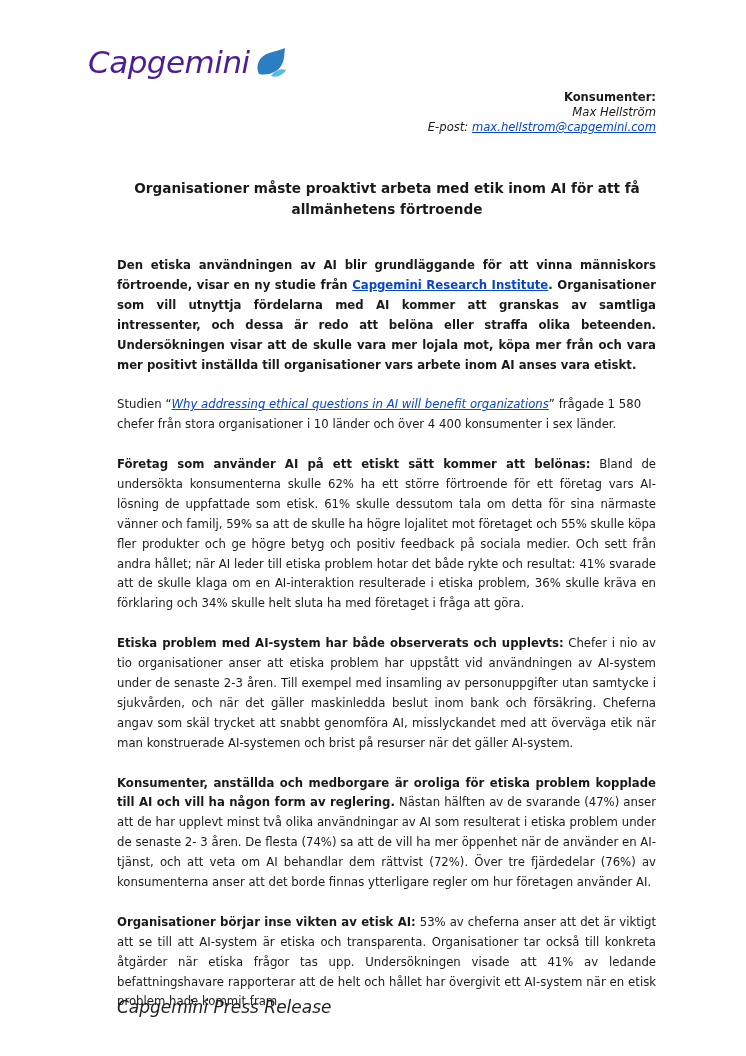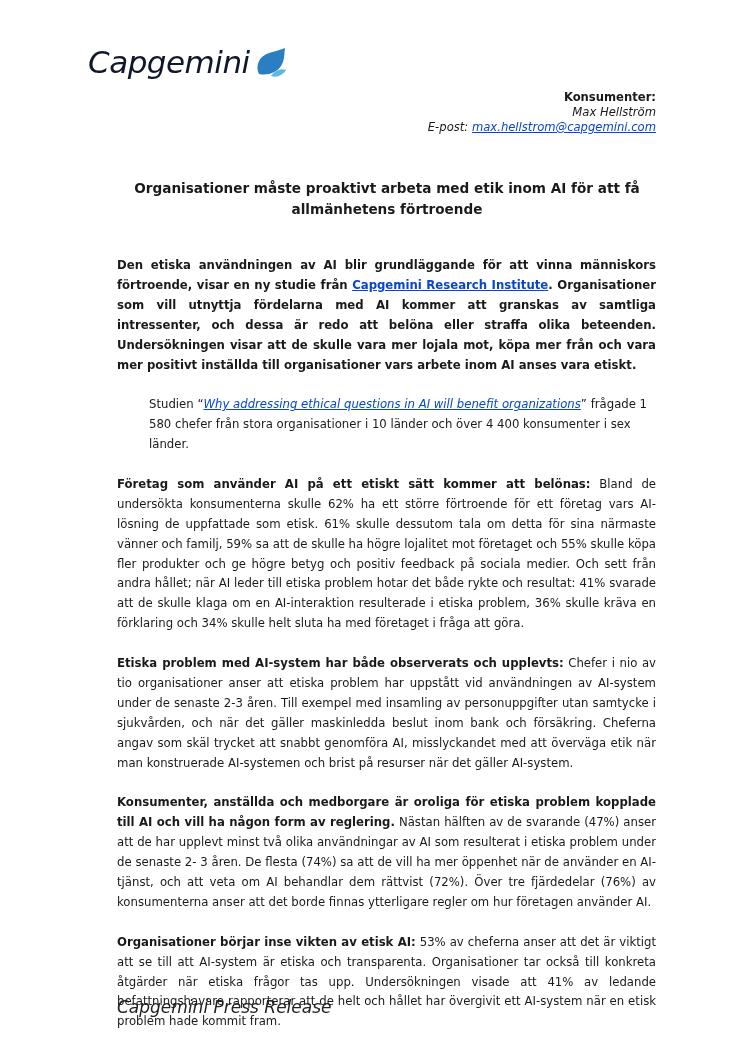--- a/index.html
+++ b/index.html
@@ -1,30 +1,30 @@
 <!DOCTYPE html>
 <html><head>
 <meta charset="utf-8">
 <style>
   html, body { margin:0; padding:0; background:#ffffff; }
   body { width:746px; height:1056px; position:relative; overflow:hidden;
          font-family:"DejaVu Sans", sans-serif; color:#1a1a1a; }
   .logo { position:absolute; left:88px; top:42px; height:40px; display:flex; align-items:center; }
-  .logo-text { font-family:"DejaVu Sans", sans-serif; font-size:31px; color:#0f172a;
+  .logo-text { font-family:"DejaVu Sans", sans-serif; font-size:31px; color:#4c1d95;
                letter-spacing:-0.5px; font-style:italic; font-weight:normal; }
   .logo-spade { margin-left:3px; margin-top:6px; }
   .contact { position:absolute; right:90px; top:90px; text-align:right; font-size:11.6px; line-height:15px; }
   .contact .lbl { font-weight:bold; font-style:normal; }
   .contact .it { font-style:italic; }
   a.link { color:#0645d0; text-decoration:underline; }
   .title { position:absolute; left:117px; width:540px; top:178px; text-align:center;
            font-weight:bold; font-size:13.6px; line-height:21px; }
   .body { position:absolute; left:117px; width:539px; top:256px; font-size:11.7px; line-height:19.9px; }
   .body p { margin:0 0 19.9px 0; text-align:justify; }
-  .body p.left { text-align:left;margin-left:32px; }
+  .body p.left { text-align:left; }
   .lead { font-weight:bold; }
   b { font-weight:bold; }
   .footer { position:absolute; left:117px; top:997px; font-size:17px; font-style:italic; color:#222; }
 </style>
 </head>
 <body>
 
 <div class="logo">
   <span class="logo-text">Capgemini</span>
   <span class="logo-spade">

